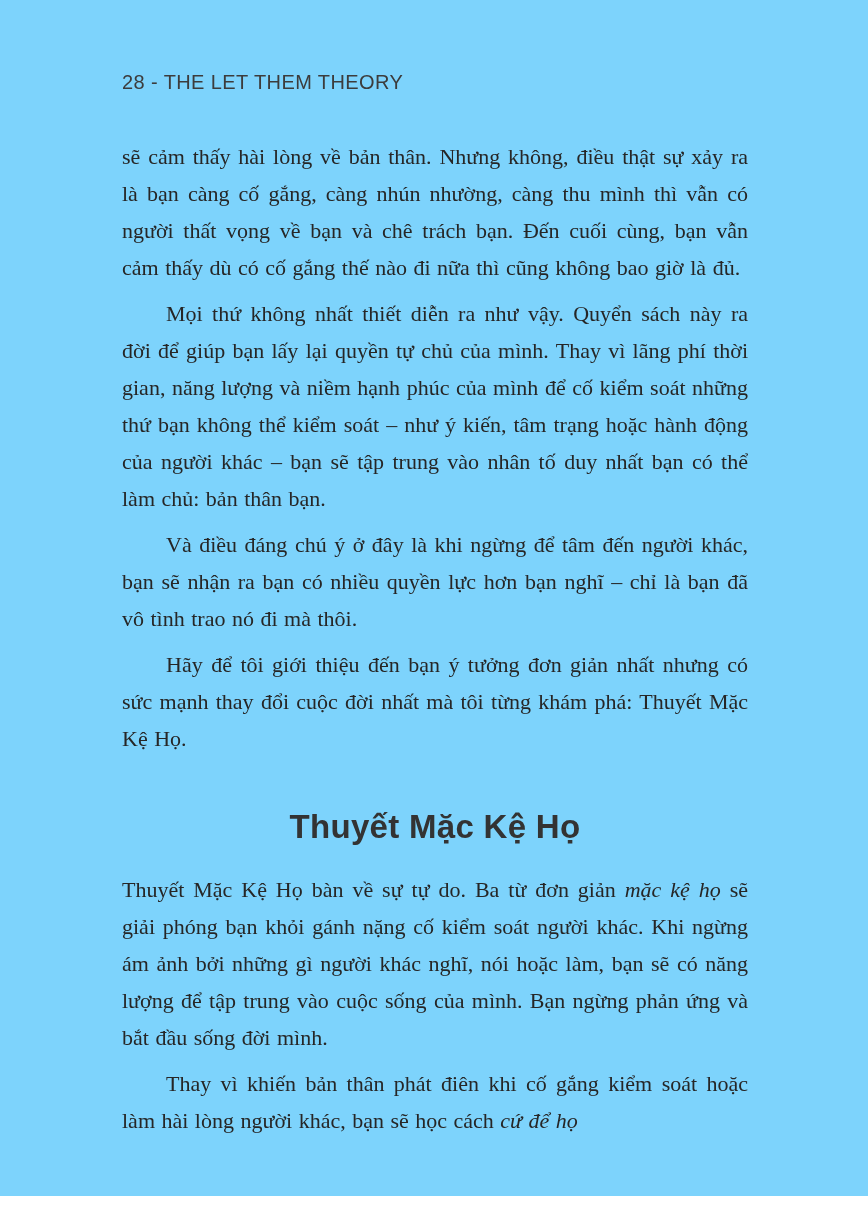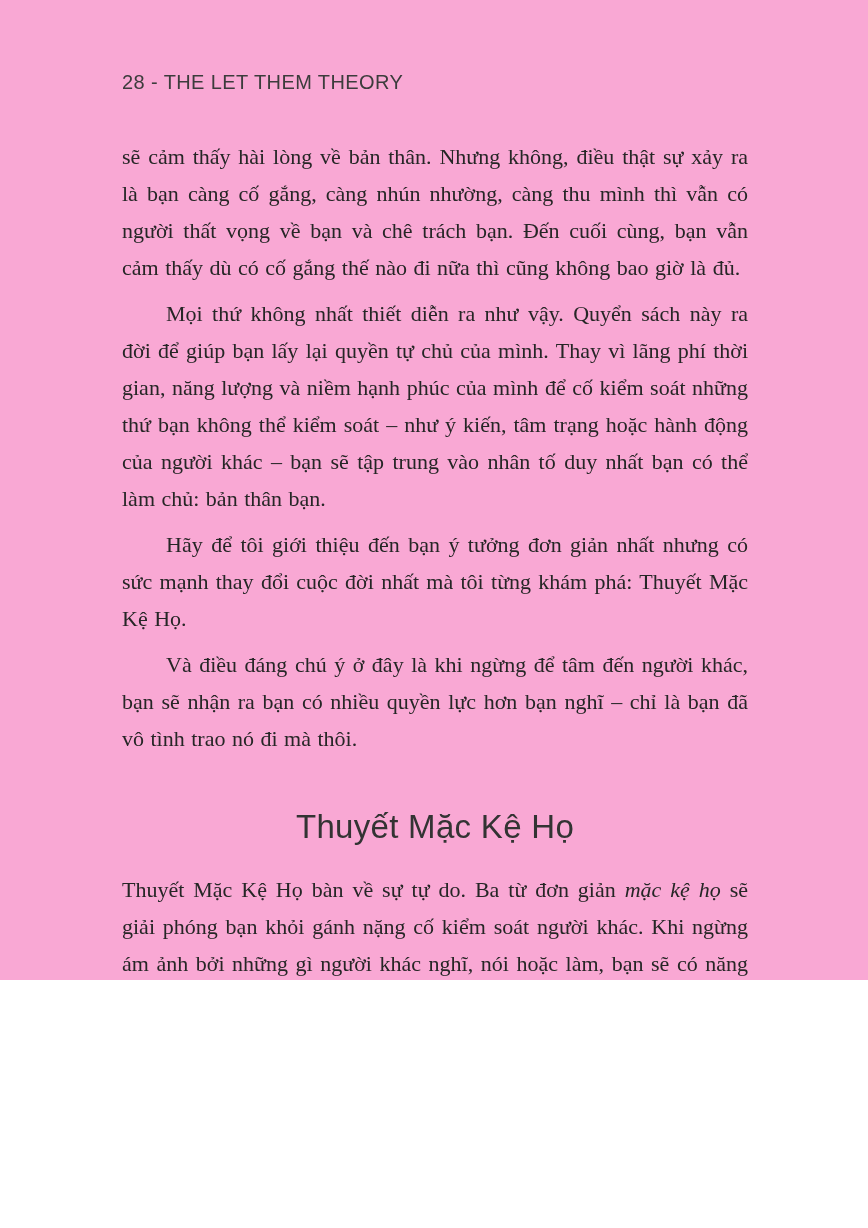--- a/index.html
+++ b/index.html
@@ -3,23 +3,23 @@
 <meta charset="utf-8">
 <style>
   html, body {
     margin: 0;
     padding: 0;
     background: #ffffff;
   }
   .page {
     position: relative;
     width: 868px;
-    height: 980px;
+    height: 1196px;
     box-sizing: border-box;
-    background: #f9a8d4;
+    background: #7dd3fc;
     padding: 70px 120px 0 122px;
     overflow: hidden;
     font-family: "Liberation Serif", "DejaVu Serif", serif;
     color: #262626;
   }
   .running-header {
     font-family: "Liberation Sans", "DejaVu Sans", sans-serif;
     font-size: 20px;
     line-height: 24px;
     letter-spacing: 0.4px;
@@ -37,21 +37,21 @@
   .body-text p.indent {
     text-indent: 44px;
   }
   .body-text p.no-indent {
     text-indent: 0;
   }
   .section-heading {
     font-family: "Liberation Sans", "DejaVu Sans", sans-serif;
     font-size: 33px;
     line-height: 40px;
-    font-weight: 400;
+    font-weight: 700;
     letter-spacing: 0.3px;
     color: #333333;
     text-align: center;
     margin: 50px 0 24px 0;
   }
   em {
     font-style: italic;
   }
 </style>
 </head>
@@ -62,23 +62,23 @@
   <header class="running-header">
     <span>28 - THE LET THEM THEORY</span>
   </header>
 
   <main class="body-text">
 
     <p class="no-indent">sẽ cảm thấy hài lòng về bản thân. Nhưng không, điều thật sự xảy ra là bạn càng cố gắng, càng nhún nhường, càng thu mình thì vẫn có người thất vọng về bạn và chê trách bạn. Đến cuối cùng, bạn vẫn cảm thấy dù có cố gắng thế nào đi nữa thì cũng không bao giờ là đủ.</p>
 
     <p class="indent">Mọi thứ không nhất thiết diễn ra như vậy. Quyển sách này ra đời để giúp bạn lấy lại quyền tự chủ của mình. Thay vì lãng phí thời gian, năng lượng và niềm hạnh phúc của mình để cố kiểm soát những thứ bạn không thể kiểm soát – như ý kiến, tâm trạng hoặc hành động của người khác – bạn sẽ tập trung vào nhân tố duy nhất bạn có thể làm chủ: bản thân bạn.</p>
 
+    <p class="indent">Và điều đáng chú ý ở đây là khi ngừng để tâm đến người khác, bạn sẽ nhận ra bạn có nhiều quyền lực hơn bạn nghĩ – chỉ là bạn đã vô tình trao nó đi mà thôi.</p>
+
     <p class="indent">Hãy để tôi giới thiệu đến bạn ý tưởng đơn giản nhất nhưng có sức mạnh thay đổi cuộc đời nhất mà tôi từng khám phá: Thuyết Mặc Kệ Họ.</p>
-
-    <p class="indent">Và điều đáng chú ý ở đây là khi ngừng để tâm đến người khác, bạn sẽ nhận ra bạn có nhiều quyền lực hơn bạn nghĩ – chỉ là bạn đã vô tình trao nó đi mà thôi.</p>
 
     <h1 class="section-heading">Thuyết Mặc Kệ Họ</h1>
 
     <p class="no-indent"><span>Thuyết Mặc Kệ Họ bàn về sự tự do. Ba từ đơn giản </span><em>mặc kệ họ</em><span> sẽ giải phóng bạn khỏi gánh nặng cố kiểm soát người khác. Khi ngừng ám ảnh bởi những gì người khác nghĩ, nói hoặc làm, bạn sẽ có năng lượng để tập trung vào cuộc sống của mình. Bạn ngừng phản ứng và bắt đầu sống đời mình.</span></p>
 
     <p class="indent"><span>Thay vì khiến bản thân phát điên khi cố gắng kiểm soát hoặc làm hài lòng người khác, bạn sẽ học cách </span><em>cứ để họ</em></p>
 
   </main>
 
 </div>

